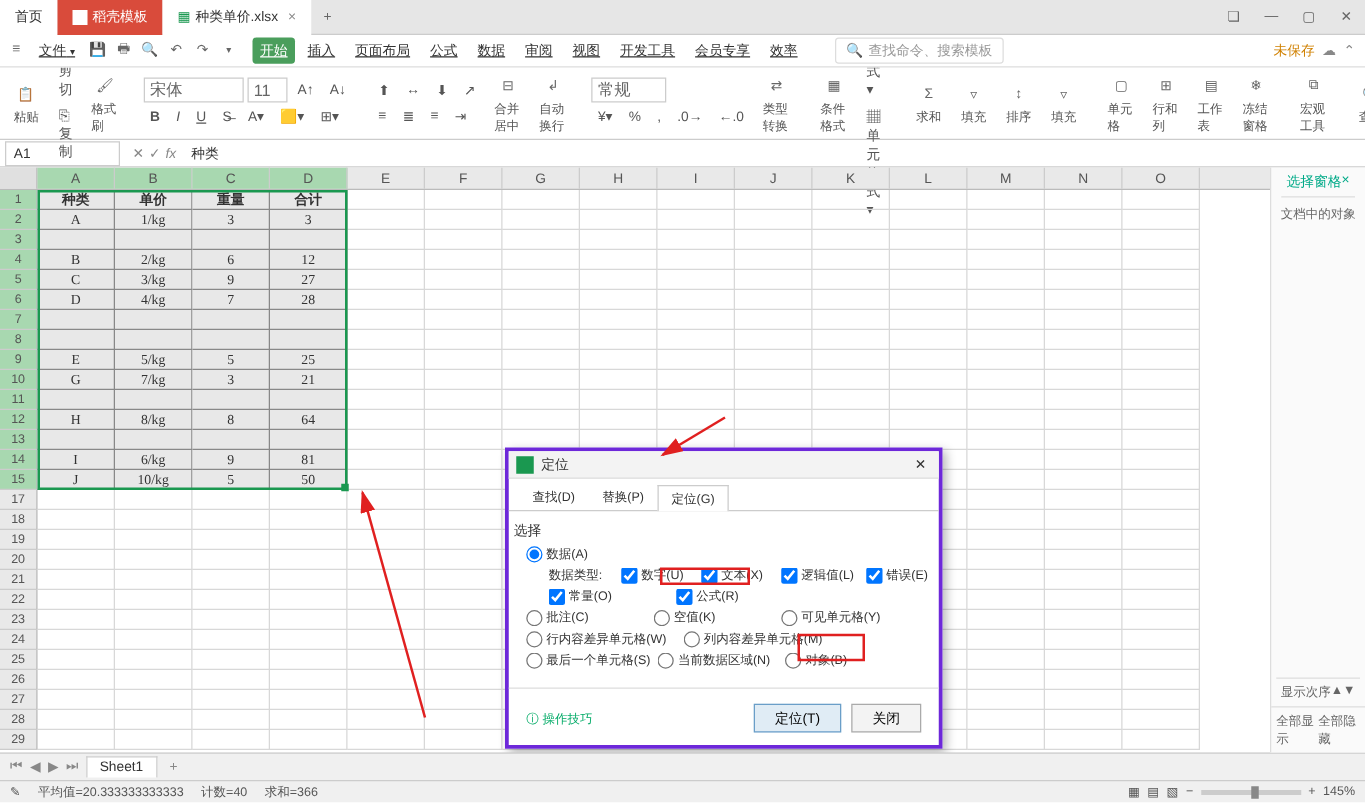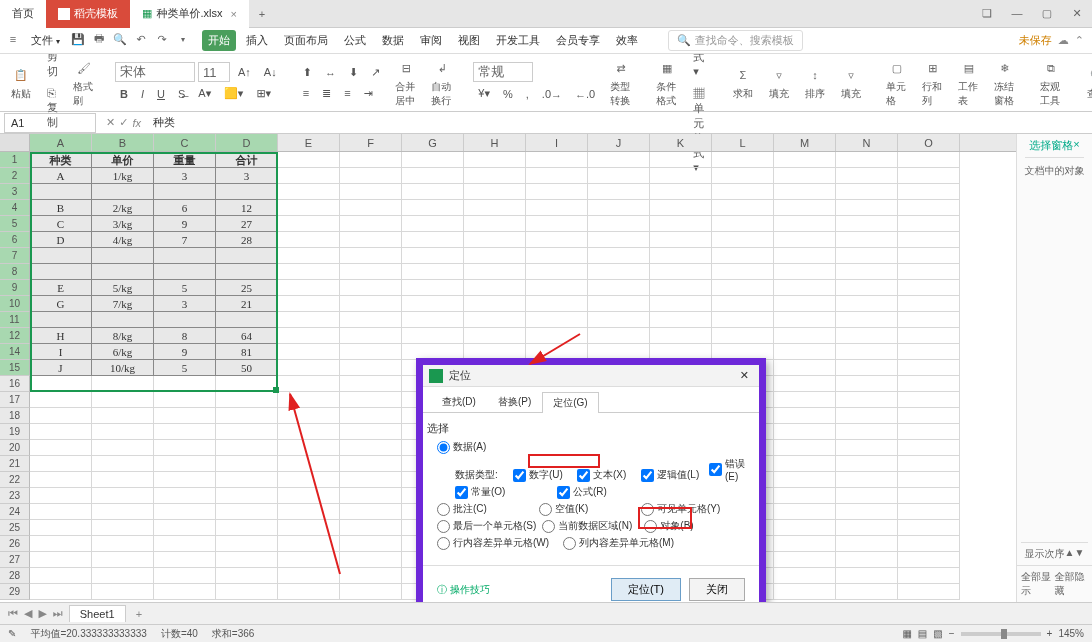--- a/index.html
+++ b/index.html
@@ -12,21 +12,21 @@
   .top-tab.red { background: #d94b3b; color: #fff; }
   .top-tab.active { background: #fff; }
   .tab-close { margin-left: 4px; color: #888; }
   .plus-tab { padding: 0 10px; color: #666; cursor: pointer; }
   .win-controls { position: absolute; right: 0; display: flex; }
   .win-btn { width: 30px; text-align: center; cursor: pointer; color: #666; }
   
   
   .menu-bar { height: 26px; display: flex; align-items: center; background: #fff; border-bottom: 1px solid #ddd; padding: 0 4px; position: relative; }
   .menu-left { display: flex; align-items: center; gap: 4px; }
-  .menu-item { padding: 3px 6px; cursor: pointer; }
+  .menu-item { padding: 3px 6px; cursor: pointer; text-decoration: underline; }
   .menu-item.active { background: #4a9e5c; color: #fff; border-radius: 3px; }
   .menu-icons { display: flex; gap: 3px; margin-right: 6px; }
   .mi { width: 18px; height: 18px; display: inline-flex; align-items: center; justify-content: center; color: #666; cursor: pointer; }
   .search-box { margin-left: 20px; display: flex; align-items: center; gap: 4px; color: #999; border: 1px solid #ddd; padding: 2px 8px; border-radius: 3px; }
   .menu-right { position: absolute; right: 8px; display: flex; align-items: center; gap: 6px; color: #888; }
   
   
   .ribbon { height: 58px; background: #fff; border-bottom: 1px solid #ccc; display: flex; align-items: center; padding: 2px 6px; gap: 6px; }
   .rib-group { display: flex; flex-direction: column; gap: 2px; }
   .rib-row { display: flex; align-items: center; gap: 3px; }
@@ -62,21 +62,21 @@
   .row { display: flex; height: 16px; }
   .rh { width: 30px; background: #e9e9e9; border-right: 1px solid #bbb; border-bottom: 1px solid #ccc; text-align: center; line-height: 16px; font-size: 10px; color: #555; cursor: pointer; }
   .rh.sel { background: #a8d8b0; }
   .cell { width: 62px; border-right: 1px solid #d8d8d8; border-bottom: 1px solid #d8d8d8; text-align: center; line-height: 16px; font-size: 11px; font-family: "SimSun", serif; }
   .cell.data { background: #e8e8e8; border-right: 1px solid #888; border-bottom: 1px solid #888; }
   .cell.hdr { background: #e8e8e8; border-right: 1px solid #888; border-bottom: 1px solid #888; font-weight: bold; }
   .sel-rect { position: absolute; border: 2px solid #1a9850; pointer-events: none; }
   .sel-handle { position: absolute; width: 6px; height: 6px; background: #1a9850; right: -3px; bottom: -3px; }
   
   
-  .dialog-back { position: absolute; left: 416px; top: 224px; width: 350px; background: #fff; border: 7px solid #6d28d9; box-shadow: 3px 3px 8px rgba(0,0,0,0.3); z-index: 100; }
+  .dialog-back { position: absolute; left: 404px; top: 224px; width: 350px; background: #fff; border: 3px solid #6d28d9; box-shadow: 3px 3px 8px rgba(0,0,0,0.3); z-index: 100; }
   .dlg-title { height: 22px; background: #f3f3f3; display: flex; align-items: center; padding: 0 6px; border-bottom: 1px solid #ddd; }
   .dlg-title .ico { width: 14px; height: 14px; background: #1a9850; margin-right: 6px; }
   .dlg-close { margin-left: auto; cursor: pointer; padding: 0 4px; }
   .dlg-tabs { display: flex; border-bottom: 1px solid #ccc; padding: 4px 8px 0; gap: 0; }
   .dlg-tab { padding: 3px 10px; cursor: pointer; border: 1px solid transparent; border-bottom: none; font-size: 10px; }
   .dlg-tab.active { border-color: #ccc; background: #fff; position: relative; top: 1px; }
   .dlg-body { padding: 8px 4px 6px; }
   .dlg-lbl { font-size: 11px; margin-bottom: 4px; }
   .dlg-opts { padding-left: 10px; }
   .opt-row { display: flex; align-items: flex-end; margin: 3px 0; font-size: 10px; gap: 6px; }
@@ -543,20 +543,38 @@
             <div class="cell"></div>
             <div class="cell"></div>
             <div class="cell"></div>
             <div class="cell"></div>
             <div class="cell"></div>
             <div class="cell"></div>
             <div class="cell"></div>
             <div class="cell"></div>
           </div>
           <div class="row">
+            <div class="rh sel">13</div>
+            <div class="cell data"></div>
+            <div class="cell data"></div>
+            <div class="cell data"></div>
+            <div class="cell data"></div>
+            <div class="cell"></div>
+            <div class="cell"></div>
+            <div class="cell"></div>
+            <div class="cell"></div>
+            <div class="cell"></div>
+            <div class="cell"></div>
+            <div class="cell"></div>
+            <div class="cell"></div>
+            <div class="cell"></div>
+            <div class="cell"></div>
+            <div class="cell"></div>
+          </div>
+          <div class="row">
             <div class="rh sel">14</div>
             <div class="cell data">I</div>
             <div class="cell data">6/kg</div>
             <div class="cell data">9</div>
             <div class="cell data">81</div>
             <div class="cell"></div>
             <div class="cell"></div>
             <div class="cell"></div>
             <div class="cell"></div>
             <div class="cell"></div>
@@ -566,38 +584,20 @@
             <div class="cell"></div>
             <div class="cell"></div>
             <div class="cell"></div>
           </div>
           <div class="row">
             <div class="rh sel">15</div>
             <div class="cell data">J</div>
             <div class="cell data">10/kg</div>
             <div class="cell data">5</div>
             <div class="cell data">50</div>
-            <div class="cell"></div>
-            <div class="cell"></div>
-            <div class="cell"></div>
-            <div class="cell"></div>
-            <div class="cell"></div>
-            <div class="cell"></div>
-            <div class="cell"></div>
-            <div class="cell"></div>
-            <div class="cell"></div>
-            <div class="cell"></div>
-            <div class="cell"></div>
-          </div>
-          <div class="row">
-            <div class="rh">16</div>
-            <div class="cell"></div>
-            <div class="cell"></div>
-            <div class="cell"></div>
-            <div class="cell"></div>
             <div class="cell"></div>
             <div class="cell"></div>
             <div class="cell"></div>
             <div class="cell"></div>
             <div class="cell"></div>
             <div class="cell"></div>
             <div class="cell"></div>
             <div class="cell"></div>
             <div class="cell"></div>
             <div class="cell"></div>
@@ -911,53 +911,53 @@
                 </label>
               </span>
             <span class="opt-col" style="min-width:auto">
                 <label class="radio">
                   <input type="radio" style="">
                   <span>可见单元格(Y)</span>
                 </label>
               </span>
           </div>
           <div class="opt-row">
+            <span class="opt-col" style="min-width:120px">
+                <label class="radio">
+                  <input type="radio" style="">
+                  <span>行内容差异单元格(W)</span>
+                </label>
+              </span>
+            <span class="opt-col" style="min-width:120px">
+                <label class="radio">
+                  <input type="radio" style="">
+                  <span>列内容差异单元格(M)</span>
+                </label>
+              </span>
+          </div>
+          <div class="opt-row">
             <span class="opt-col">
                 <label class="radio">
                   <input type="radio" style="">
                   <span>最后一个单元格(S)</span>
                 </label>
               </span>
             <span class="opt-col">
                 <label class="radio">
                   <input type="radio" style="">
                   <span>当前数据区域(N)</span>
                 </label>
               </span>
             <span class="opt-col" style="min-width:auto">
                 <label class="radio">
                   <input type="radio" style="">
                   <span>对象(B)</span>
                 </label>
               </span>
           </div>
-          <div class="opt-row">
-            <span class="opt-col" style="min-width:120px">
-                <label class="radio">
-                  <input type="radio" style="">
-                  <span>行内容差异单元格(W)</span>
-                </label>
-              </span>
-            <span class="opt-col" style="min-width:120px">
-                <label class="radio">
-                  <input type="radio" style="">
-                  <span>列内容差异单元格(M)</span>
-                </label>
-              </span>
-          </div>
         </div>
       </div>
       <div class="dlg-sep"></div>
       <div class="dlg-foot">
         <span class="tip-link">
             <span>ⓘ</span>
             <span>操作技巧</span>
           </span>
         <div class="dlg-btns">
           <button class="dlg-btn primary">定位(T)</button>

